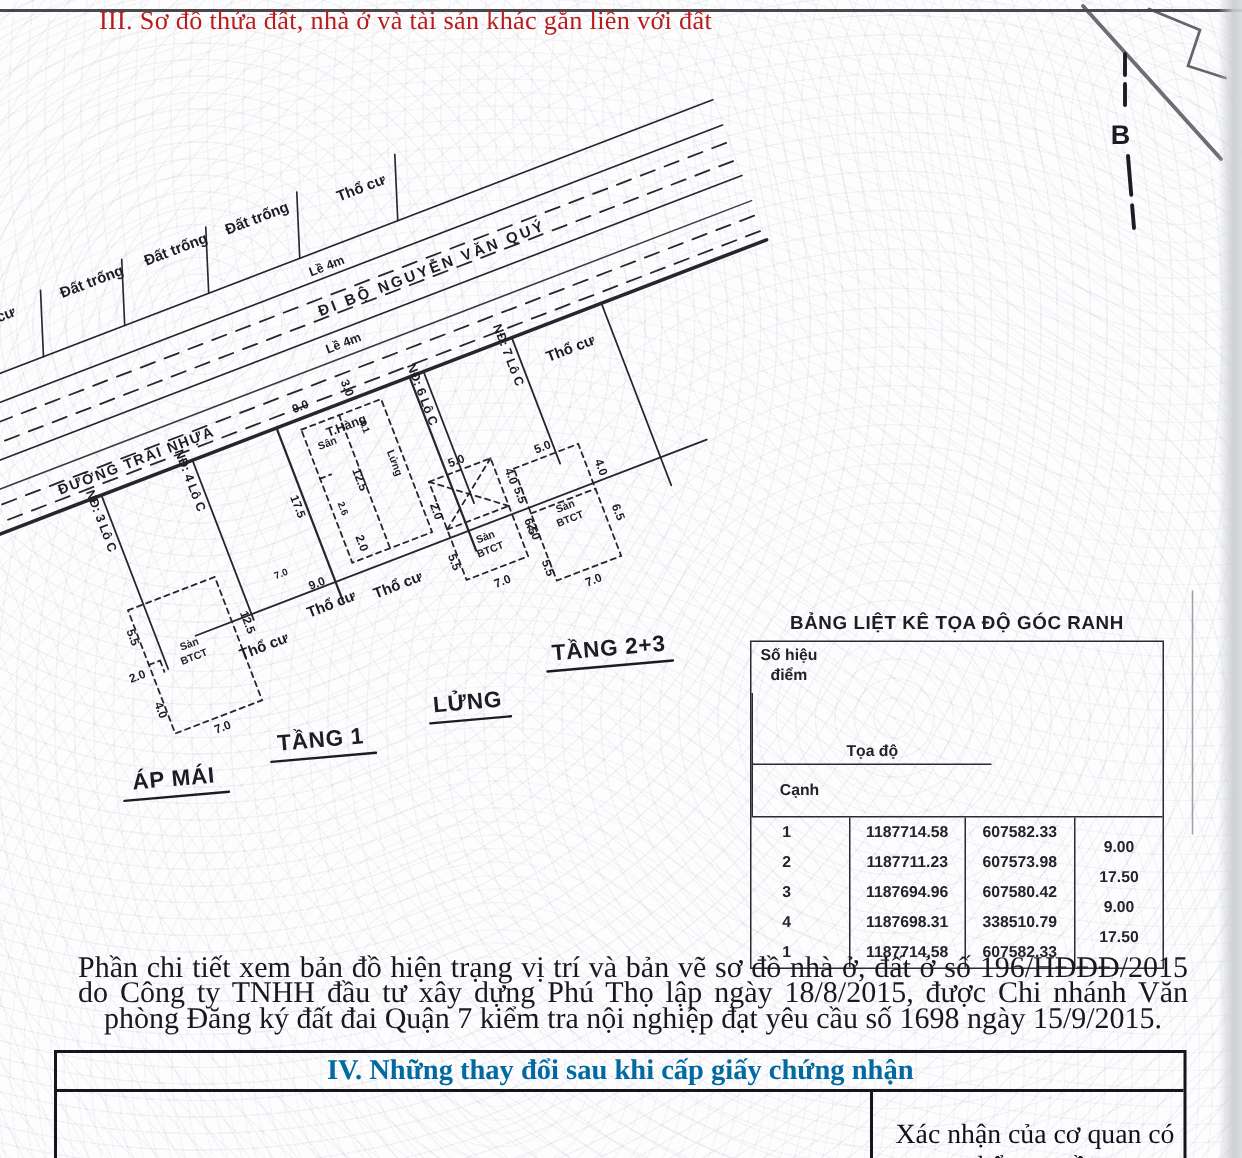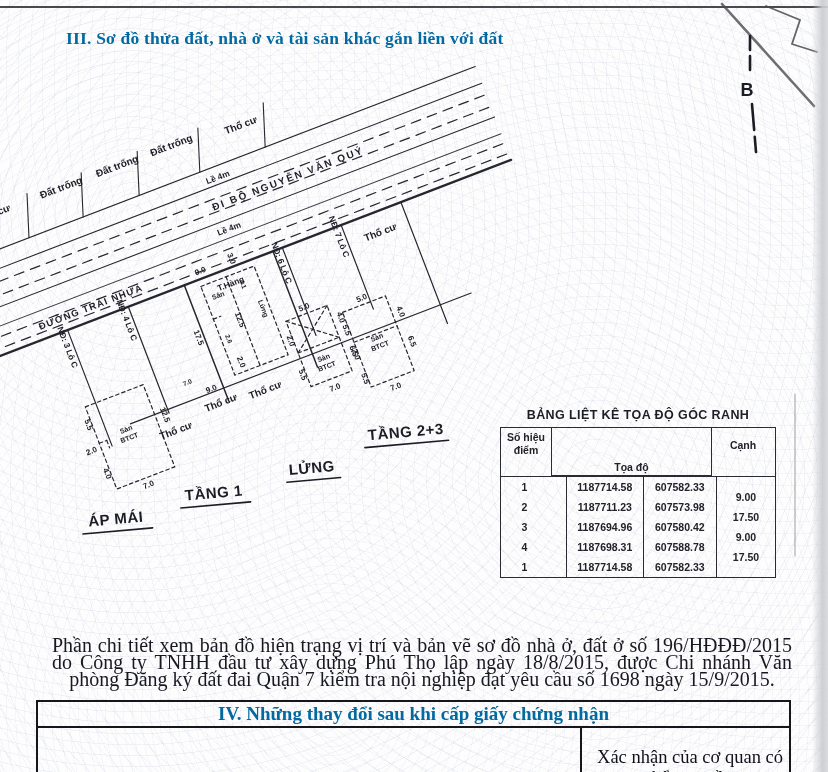--- a/index.html
+++ b/index.html
@@ -15,37 +15,37 @@
       repeating-radial-gradient(circle at 40% 92%, rgba(140,150,178,0.07) 0 1px, transparent 1px 9px),
       repeating-radial-gradient(circle at 95% 10%, rgba(140,150,178,0.08) 0 1px, transparent 1px 12px);
   }
   .scanband{
     position:absolute;top:0;right:0;width:16px;height:100%;
     background:linear-gradient(to right, rgba(200,202,206,0) 0%, #c9cbce 65%, #d6d8da 100%);
     opacity:.9;pointer-events:none;
   }
   .topline{position:absolute;left:0;top:6px;width:100%;height:2px;background:#1b1b22;opacity:.8;}
   .sec3-title{
-    position:absolute;left:66px;top:28px;font-size:17.5px;font-weight:bold;letter-spacing:.2px;color:#0369a1;
+    position:absolute;left:66px;top:3px;font-size:17.5px;font-weight:normal;letter-spacing:.2px;color:#b91c1c;
   }
   svg text{font-family:"Liberation Sans",sans-serif;fill:#1c1c24;text-anchor:middle;}
   .lbl{font-size:10px;font-weight:700;}
   .lbl9{font-size:8.5px;font-weight:700;}
   .street{font-size:10px;font-weight:700;letter-spacing:2px;}
   .street2{font-size:9.5px;font-weight:700;letter-spacing:1.2px;}
   .dim{font-size:8px;font-weight:700;}
   .dim7{font-size:6.5px;font-weight:700;}
   .tiny{font-size:7px;font-weight:700;}
   .flr{font-size:15px;font-weight:700;letter-spacing:.5px;}
   .north{font-size:18px;font-weight:700;}
   
   .ctable-wrap{position:absolute;left:500px;top:408px;width:276px;font-family:"Liberation Sans",sans-serif;color:#222228;}
   .ctable-title{text-align:center;font-size:12.5px;font-weight:700;letter-spacing:.4px;margin-bottom:5px;color:#1d1d24;}
   .ctable{border:1.6px solid #2a2a32;width:276px;box-sizing:border-box;font-size:10.5px;font-weight:700;}
-  .ct-head{display:flex;border-bottom:1.4px solid #2a2a32;}
+  .ct-head{display:flex;border-bottom:1.4px solid #2a2a32;flex-direction:column;}
   .col-point{width:50px;box-sizing:border-box;text-align:center;}
   .col-xy{width:160px;box-sizing:border-box;border-left:1.4px solid #2a2a32;}
   .col-canh{width:63px;box-sizing:border-box;border-left:1.4px solid #2a2a32;text-align:center;}
   .head-point{padding-top:3px;line-height:13px;height:34px;box-sizing:border-box;font-weight:700;}
   .toado{text-align:center;height:15px;line-height:15px;border-bottom:1.4px solid #2a2a32;margin-top:32px;}
   .xyrow{display:flex;height:18px;line-height:18px;}
   .xyrow .xcell{width:82px;text-align:center;box-sizing:border-box;}
   .xyrow .ycell{width:78px;text-align:center;box-sizing:border-box;border-left:1.4px solid #2a2a32;}
   .head-canh{line-height:34px;}
   .ct-body{display:flex;height:100px;}
@@ -260,21 +260,21 @@
           <div class="c">1187714.58</div>
           <div class="c">1187711.23</div>
           <div class="c">1187694.96</div>
           <div class="c">1187698.31</div>
           <div class="c">1187714.58</div>
         </div>
         <div class="bcol by">
           <div class="c">607582.33</div>
           <div class="c">607573.98</div>
           <div class="c">607580.42</div>
-          <div class="c">607588.78</div>
+          <div class="c">338510.79</div>
           <div class="c">607582.33</div>
         </div>
         <div class="bcol bc">
           <span class="edgeval" style="top:13px">9.00</span>
           <span class="edgeval" style="top:33px">17.50</span>
           <span class="edgeval" style="top:53px">9.00</span>
           <span class="edgeval" style="top:73px">17.50</span>
         </div>
       </div>
     </div>

